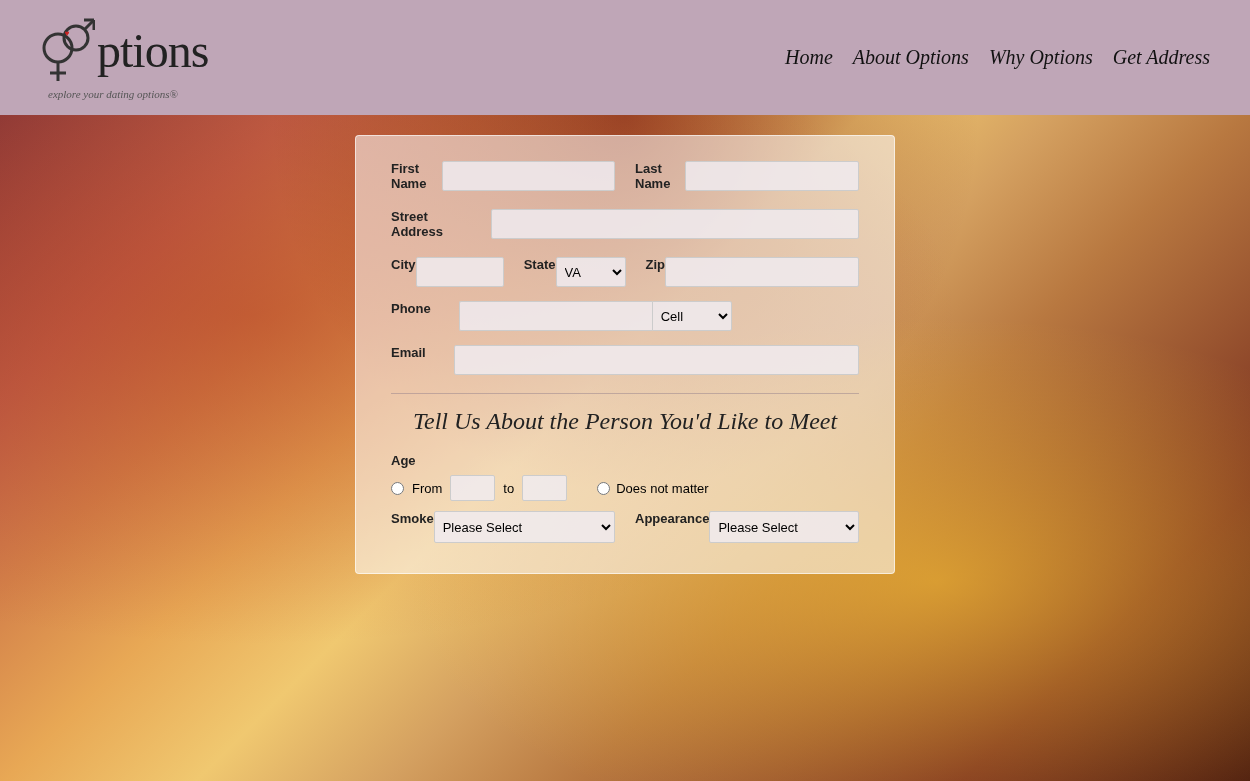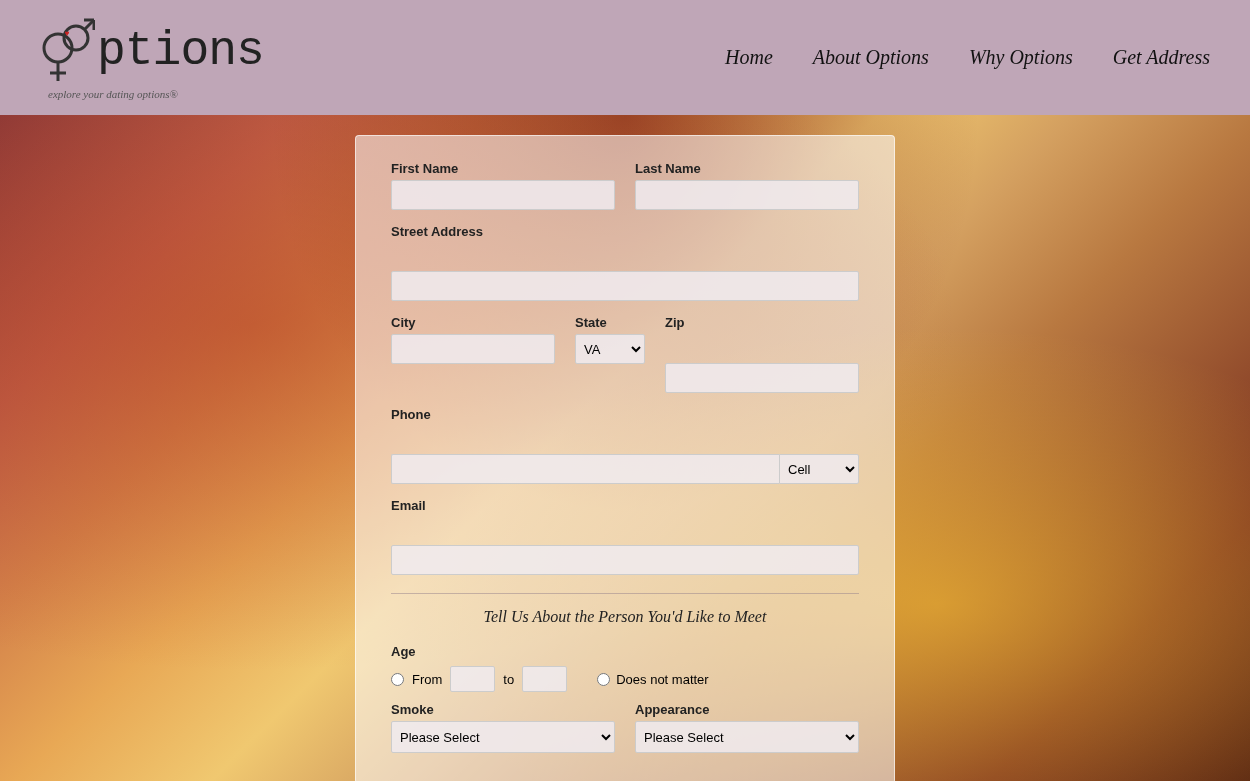--- a/index.html
+++ b/index.html
@@ -31,21 +31,21 @@
     .logo-tagline {
       font-size: 11px;
       color: #555;
       font-style: italic;
       margin-top: 2px;
       margin-left: 8px;
     }
 
     .nav {
       display: flex;
-      gap: 40px;
+      gap: 20px;
       align-items: center;
     }
 
     .nav a {
       color: #111;
       text-decoration: none;
       font-size: 20px;
       font-family: Georgia, serif;
       font-style: italic;
     }
@@ -97,21 +97,21 @@
     }
 
     .form-row {
       display: flex;
       gap: 20px;
       margin-bottom: 14px;
     }
 
     .form-group {
       display: flex;
-      flex-direction: column;
+      flex-direction: row;
       flex: 1;
     }
 
     .form-group.full {
       flex: 1 1 100%;
       gap: 28px;
     }
 
     label {
       font-size: 13px;
@@ -168,21 +168,21 @@
     }
 
     .divider {
       border: none;
       border-top: 1px solid rgba(150,130,140,0.5);
       margin: 18px 0 14px;
     }
 
     .section-title {
       text-align: center;
-      font-size: 16px;
+      font-size: 24px;
       font-style: italic;
       color: #222;
       margin-bottom: 16px;
       font-family: Georgia, serif;
     }
 
     .age-row {
       display: flex;
       align-items: center;
       gap: 10px;
@@ -230,21 +230,21 @@
 
     
     .logo-wrapper {
       display: flex;
       align-items: center;
     }
 
     .logo-word {
       font-size: 48px;
       color: #222;
-      font-family: Liberation Mono, monospace;
+      font-family: Liberation Serif, serif;
       font-style: normal;
       letter-spacing: -1px;
     }
   </style>
 </head>
 <body>
 
 <header class="header">
   <div class="logo-area">
     <div class="logo-wrapper">
@@ -318,21 +318,21 @@
           <option>MA</option><option>MI</option><option>MN</option><option>MS</option>
           <option>MO</option><option>MT</option><option>NE</option><option>NV</option>
           <option>NH</option><option>NJ</option><option>NM</option><option>NY</option>
           <option>NC</option><option>ND</option><option>OH</option><option>OK</option>
           <option>OR</option><option>PA</option><option>RI</option><option>SC</option>
           <option>SD</option><option>TN</option><option>TX</option><option>UT</option>
           <option>VT</option><option>WA</option><option>WV</option><option>WI</option>
           <option>WY</option>
         </select>
       </div>
-      <div class="form-group" style="flex:0 0 auto;gap:29px;">
+      <div class="form-group" style="flex:0 0 auto;">
         <label>Zip</label>
         <input type="text" class="zip-input" style="">
       </div>
     </div>
 
     <div class="form-row">
       <div class="form-group full">
         <label>Phone</label>
         <div class="phone-row">
           <input type="text" class="phone-input" style="flex: 1 1 0%; border-right: none; border-radius: 2px 0px 0px 2px;">

